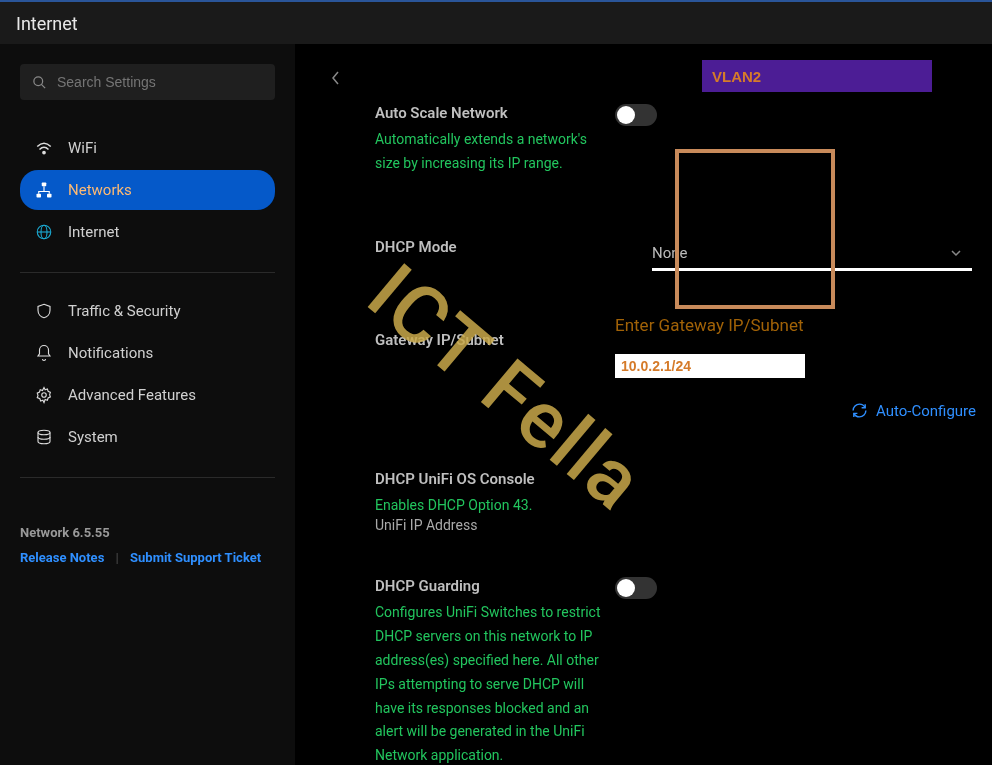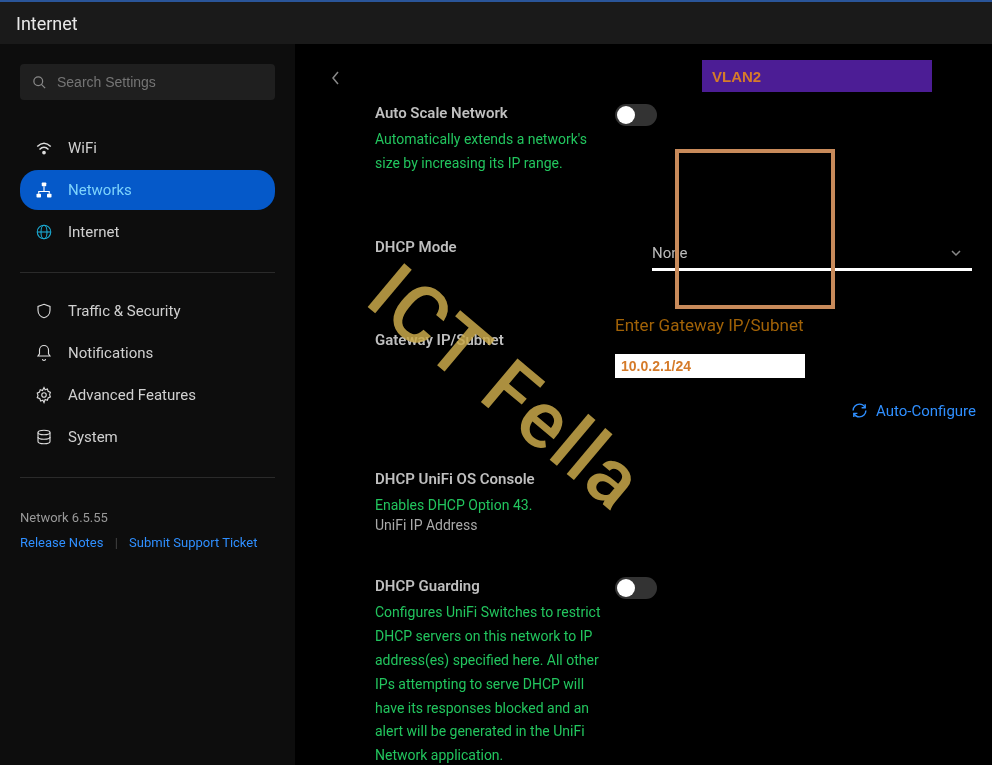--- a/index.html
+++ b/index.html
@@ -58,37 +58,38 @@
   height: 40px;
   padding: 0 14px;
   border-radius: 18px;
   color: #d0d0d0;
   font-size: 15px;
   cursor: pointer;
   margin-bottom: 2px;
 }
 .nav-item.active {
   background: #0559c9;
-  color: #7dd3fc;
+  color: #fdba74;
   align-items: center;
 }
 .nav-item .icon {
   width: 20px;
   margin-right: 14px;
   display: flex;
   justify-content: center;
   align-items: center;
 }
 .divider {
   height: 1px;
   background: #2a2a2a;
   margin: 18px 0;
 }
 .footer {
-  margin-top: 14px;
+  margin-top: 29px;
+  font-weight: bold;
 }
 .version {
   color: #999;
   font-size: 13px;
   margin-bottom: 10px;
 }
 .footer-links {
   font-size: 13px;
 }
 .footer-links a {

